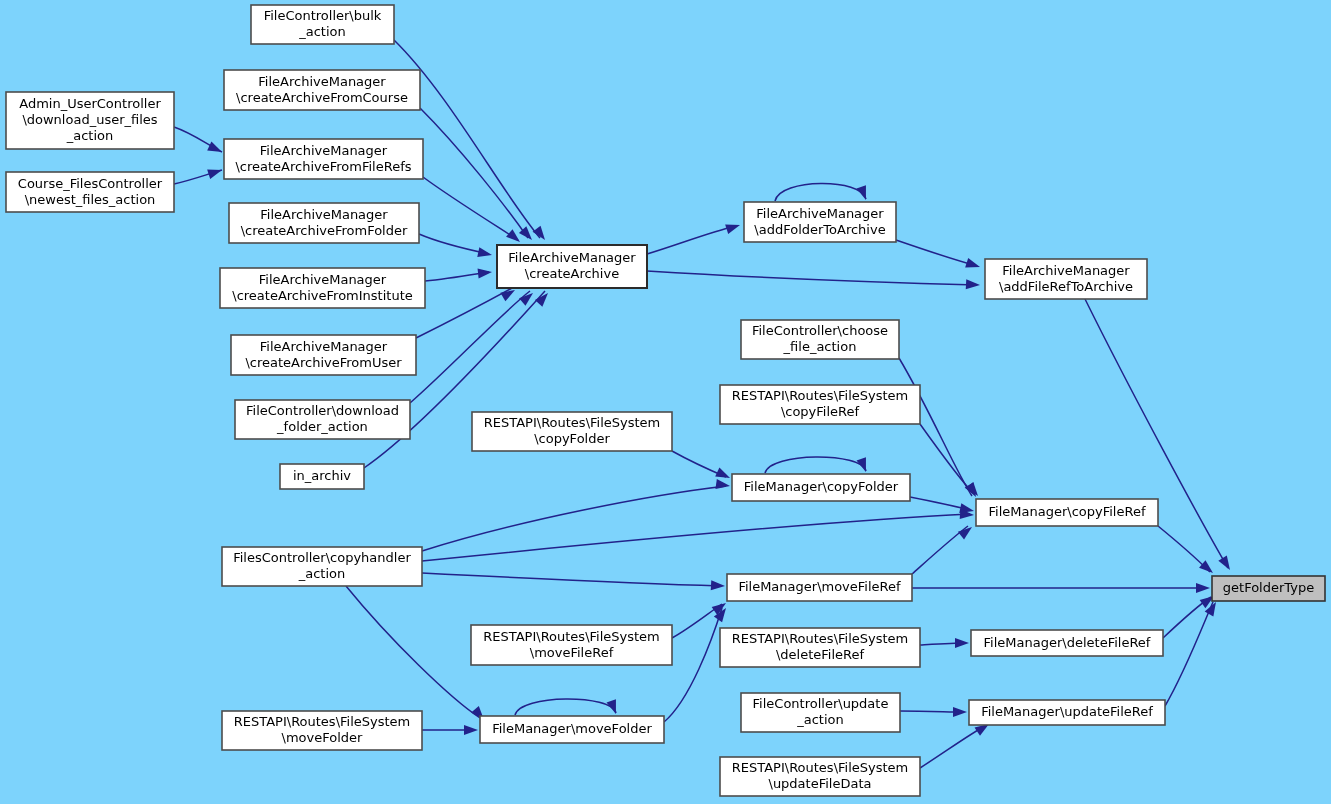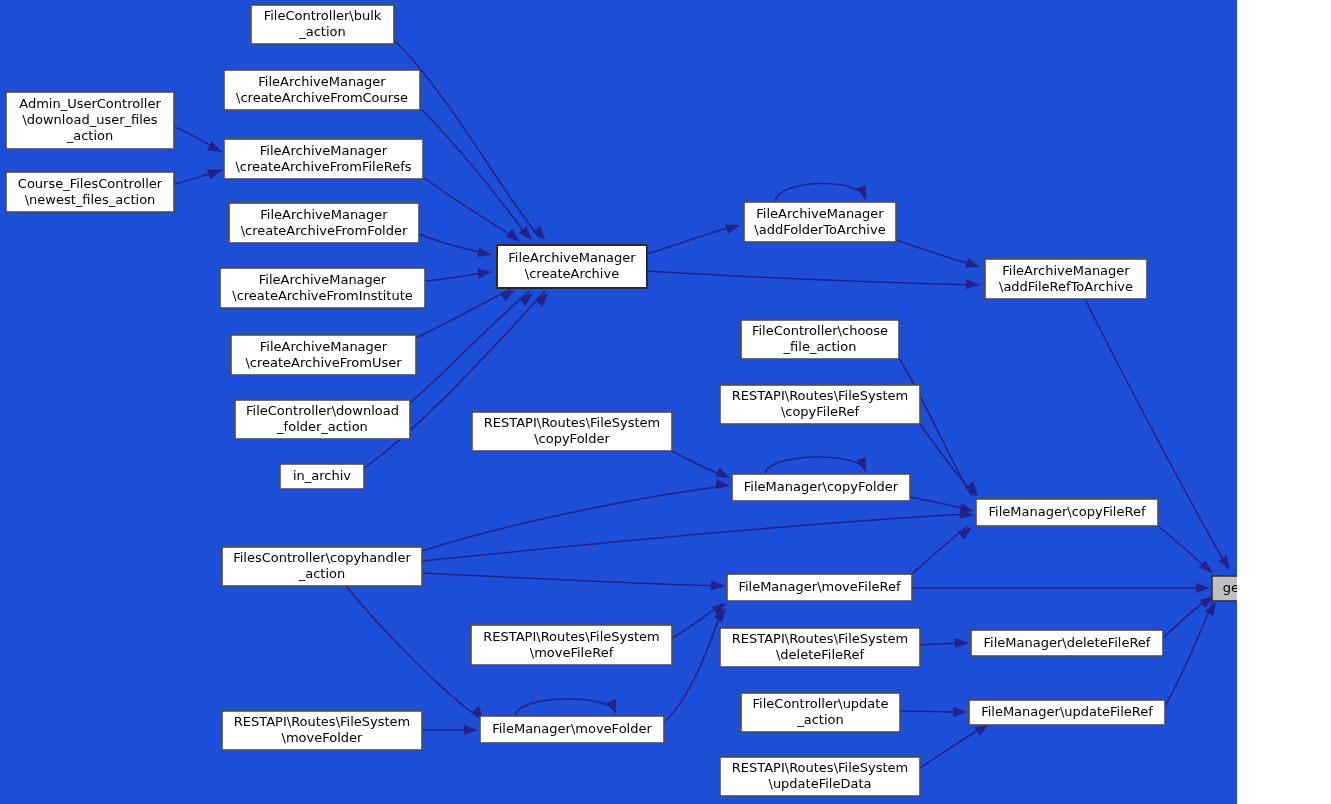--- a/index.html
+++ b/index.html
@@ -1,17 +1,17 @@
 <!DOCTYPE html>
 <html><head>
 <meta charset="utf-8">
 <style>
   html,body{margin:0;padding:0;background:#ffffff;}
   body{font-family:"DejaVu Sans","Liberation Sans",sans-serif;}
-  #graph-root{position:relative;width:1237px;height:804px;background:#1d4ed8;overflow:hidden;}
+  #graph-root{position:relative;width:1331px;height:804px;background:#7dd3fc;overflow:hidden;}
   svg#callgraph{display:block;width:1331px;height:804px;}
   .node-box{fill:#ffffff;stroke:#4d4d4d;stroke-width:1.6px;}
   .node-box.highlight{fill:#bfbfbf;stroke:#333333;stroke-width:1.6px;}
   .node-box.thick{stroke:#2b2b2b;stroke-width:2px;}
   .node-label{font-family:"DejaVu Sans","Liberation Sans",sans-serif;font-size:13px;fill:#000000;text-anchor:middle;dominant-baseline:middle;}
   .edge{fill:none;stroke:#22228a;stroke-width:1.5px;}
   .arrowhead{fill:#22228a;stroke:none;}
 </style>
 </head>
 <body>

